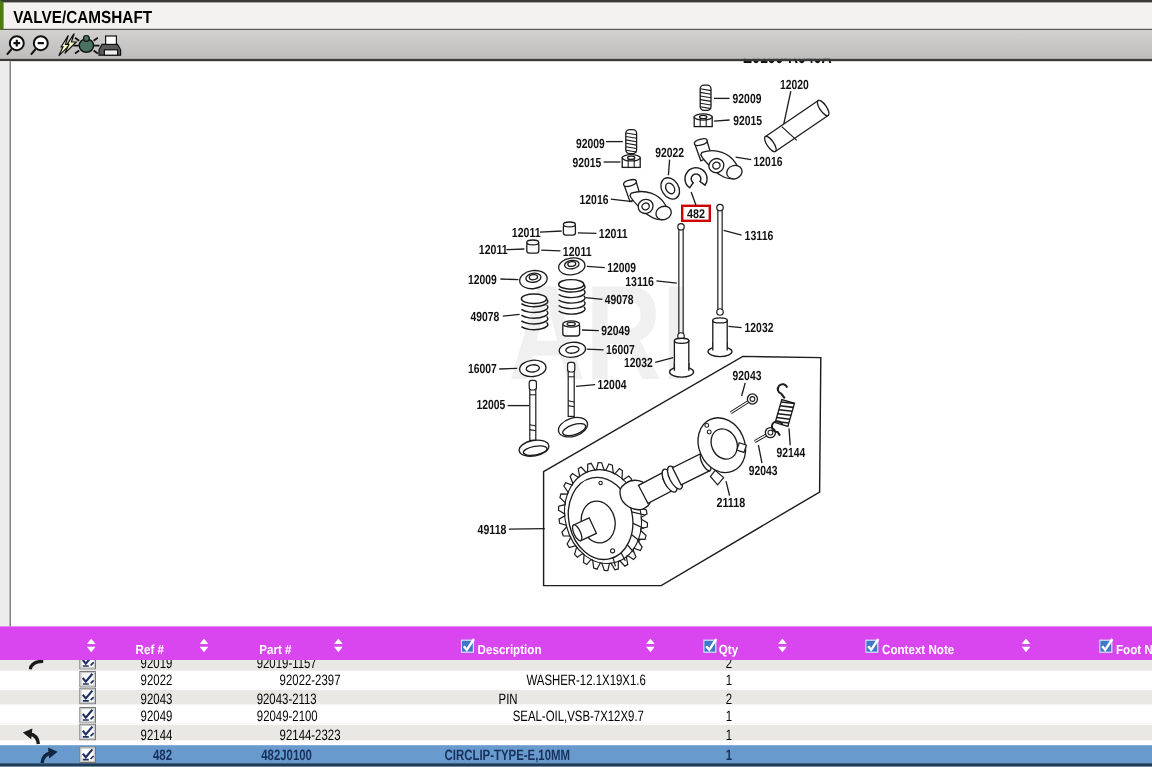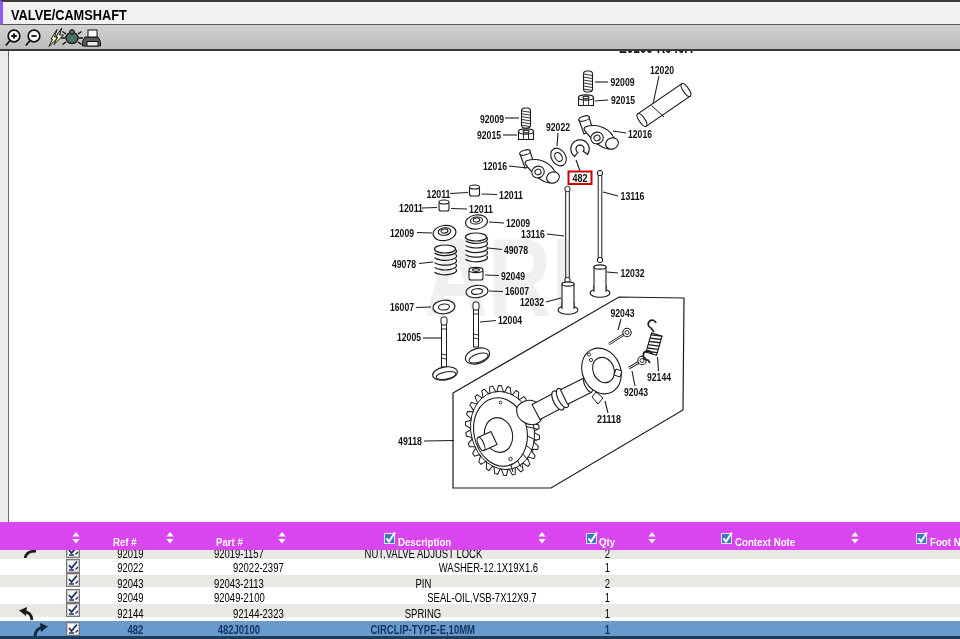--- a/index.html
+++ b/index.html
@@ -235,21 +235,21 @@
 <line x1="0" y1="8.8" x2="11" y2="7.0" stroke="#1c1c1c" stroke-width="1.3"></line>
 <line x1="0" y1="12.2" x2="11" y2="10.399999999999999" stroke="#1c1c1c" stroke-width="1.3"></line>
 <line x1="0" y1="15.6" x2="11" y2="13.799999999999999" stroke="#1c1c1c" stroke-width="1.3"></line>
 <line x1="0" y1="19.0" x2="11" y2="17.2" stroke="#1c1c1c" stroke-width="1.3"></line>
 </g>
 <path d="M652,354 a4.5 4.5 0 1 0 -4,6 l2,3" fill="none" stroke="#1c1c1c" stroke-width="1.7"></path>
 <line x1="658.5" y1="371" x2="657.5" y2="357" stroke="#1c1c1c" stroke-width="1.1"></line>
 <text x="647" y="380.5" font-size="11" font-weight="bold" fill="#111" textLength="24" lengthAdjust="spacingAndGlyphs">92144</text>
   </svg>
 
-<div style="position:absolute;left:0;top:0;width:960px;height:25px;background:#f3f2f1;border-top:2.5px solid #3a3a3a;border-left:3px solid #8b5cf6;border-bottom:1.5px solid #565656">
+<div style="position:absolute;left:0;top:0;width:960px;height:25px;background:#f3f2f1;border-top:2.5px solid #3a3a3a;border-left:3px solid #4d7c0f;border-bottom:1.5px solid #565656">
   <div style="position:absolute;left:8px;top:3.5px;white-space:nowrap"><span style="display:inline-block;transform:scaleX(0.88);transform-origin:0 50%;font-size:14.5px;font-weight:bold;color:#000">VALVE/CAMSHAFT</span></div>
 </div>
 <div style="position:absolute;left:0;top:25px;width:960px;height:26px;background:linear-gradient(#d2d1cf,#bebdbb);border-bottom:2px solid #3a3a3a">
   <svg style="position:absolute;left:4px;top:3px" width="110" height="20" viewBox="0 0 110 20">
     <g stroke="#111" fill="none" stroke-width="1.7">
       <circle cx="10" cy="8" r="5.8" fill="#fff"></circle>
         <line x1="5.8" y1="12.8" x2="1.8" y2="17.5"></line>
       <circle cx="30" cy="8" r="5.8" fill="#fff"></circle>
         <line x1="25.8" y1="12.8" x2="21.8" y2="17.5"></line>
     </g>
@@ -321,21 +321,20 @@
 </div>
 <div style="position:absolute;left:0;top:550px;width:960px;height:8.8px;background:#e9e8e4;overflow:hidden">
   <svg style="position:absolute;left:66px;top:-6px" width="14" height="14" viewBox="0 0 14 14">
       <rect x="0.5" y="0.5" width="13" height="13" fill="#fdfdfd" stroke="#777"></rect>
       <rect x="1.5" y="1.5" width="11" height="11" fill="none" stroke="#c9c9c9"></rect>
       <path d="M3,6 L5.5,9 L11,2.5" fill="none" stroke="#1d2f63" stroke-width="1.8"></path>
       <path d="M3,11 h5 M9.5,10.5 l2.5,-2.5" stroke="#1d2f63" stroke-width="1.4"></path>
     </svg>
   <div style="position:absolute;left:82px;top:-6.5px;width:96px;text-align:center;white-space:nowrap"><span style="display:inline-block;transform:scaleX(0.76);transform-origin:50% 50%;font-size:12.5px;color:#000">92019</span></div>
     <div style="position:absolute;left:186px;top:-6.5px;width:106px;text-align:center;white-space:nowrap"><span style="display:inline-block;transform:scaleX(0.76);transform-origin:50% 50%;font-size:12.5px;color:#000">92019-1157</span></div>
-    <div style="position:absolute;left:292px;top:-6.5px;width:262px;text-align:center;white-space:nowrap"><span style="display:inline-block;transform:scaleX(0.76);transform-origin:50% 50%;font-size:12.5px;color:#000">NUT,VALVE ADJUST LOCK</span></div>
     <div style="position:absolute;left:552px;top:-6.5px;width:110px;text-align:center;white-space:nowrap"><span style="display:inline-block;transform:scaleX(0.76);transform-origin:50% 50%;font-size:12.5px;color:#000">2</span></div>
 </div>
 <div style="position:absolute;left:0;top:558.8px;width:960px;height:14.8px;background:#ffffff">
     <svg style="position:absolute;left:66px;top:0.5px" width="14" height="14" viewBox="0 0 14 14">
       <rect x="0.5" y="0.5" width="13" height="13" fill="#fdfdfd" stroke="#777"></rect>
       <rect x="1.5" y="1.5" width="11" height="11" fill="none" stroke="#c9c9c9"></rect>
       <path d="M3,6 L5.5,9 L11,2.5" fill="none" stroke="#1d2f63" stroke-width="1.8"></path>
       <path d="M3,11 h5 M9.5,10.5 l2.5,-2.5" stroke="#1d2f63" stroke-width="1.4"></path>
     </svg>
     <div style="position:absolute;left:82px;top:-0.5px;width:96px;text-align:center;white-space:nowrap"><span style="display:inline-block;transform:scaleX(0.76);transform-origin:50% 50%;font-size:12.5px;color:#000">92022</span></div>
@@ -369,21 +368,20 @@
   </div>
 <div style="position:absolute;left:0;top:603.1999999999998px;width:960px;height:14.8px;background:#e9e8e4;border-top:1.8px solid #fff;border-bottom:0.8px solid #fff">
     <svg style="position:absolute;left:66px;top:-1.2px" width="14" height="14" viewBox="0 0 14 14">
       <rect x="0.5" y="0.5" width="13" height="13" fill="#fdfdfd" stroke="#777"></rect>
       <rect x="1.5" y="1.5" width="11" height="11" fill="none" stroke="#c9c9c9"></rect>
       <path d="M3,6 L5.5,9 L11,2.5" fill="none" stroke="#1d2f63" stroke-width="1.8"></path>
       <path d="M3,11 h5 M9.5,10.5 l2.5,-2.5" stroke="#1d2f63" stroke-width="1.4"></path>
     </svg>
     <div style="position:absolute;left:82px;top:-0.5px;width:96px;text-align:center;white-space:nowrap"><span style="display:inline-block;transform:scaleX(0.76);transform-origin:50% 50%;font-size:12.5px;color:#000">92144</span></div>
     <div style="position:absolute;left:186px;top:-0.5px;width:106px;text-align:right;white-space:nowrap"><span style="display:inline-block;transform:scaleX(0.76);transform-origin:50% 50%;font-size:12.5px;color:#000">92144-2323</span></div>
-    <div style="position:absolute;left:292px;top:-0.5px;width:262px;text-align:center;white-space:nowrap"><span style="display:inline-block;transform:scaleX(0.76);transform-origin:50% 50%;font-size:12.5px;color:#000">SPRING</span></div>
     <div style="position:absolute;left:552px;top:-0.5px;width:110px;text-align:center;white-space:nowrap"><span style="display:inline-block;transform:scaleX(0.76);transform-origin:50% 50%;font-size:12.5px;color:#000">1</span></div>
   </div>
 <div style="position:absolute;left:0;top:618px;width:960px;height:3px;background:#fdfdfd"></div>
 <div style="position:absolute;left:0;top:621px;width:960px;height:15.4px;background:#689ace">
   <svg style="position:absolute;left:66px;top:1px" width="14" height="14" viewBox="0 0 14 14">
       <rect x="0.5" y="0.5" width="13" height="13" fill="#fdfdfd" stroke="#777"></rect>
       <rect x="1.5" y="1.5" width="11" height="11" fill="none" stroke="#c9c9c9"></rect>
       <path d="M3,6 L5.5,9 L11,2.5" fill="none" stroke="#1d2f63" stroke-width="1.8"></path>
       <path d="M3,11 h5 M9.5,10.5 l2.5,-2.5" stroke="#1d2f63" stroke-width="1.4"></path>
     </svg>

